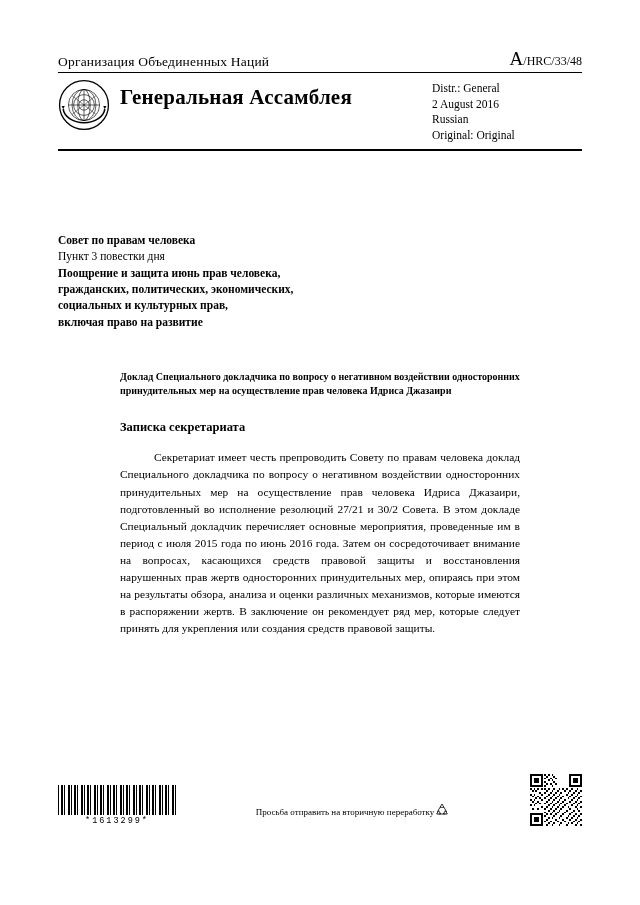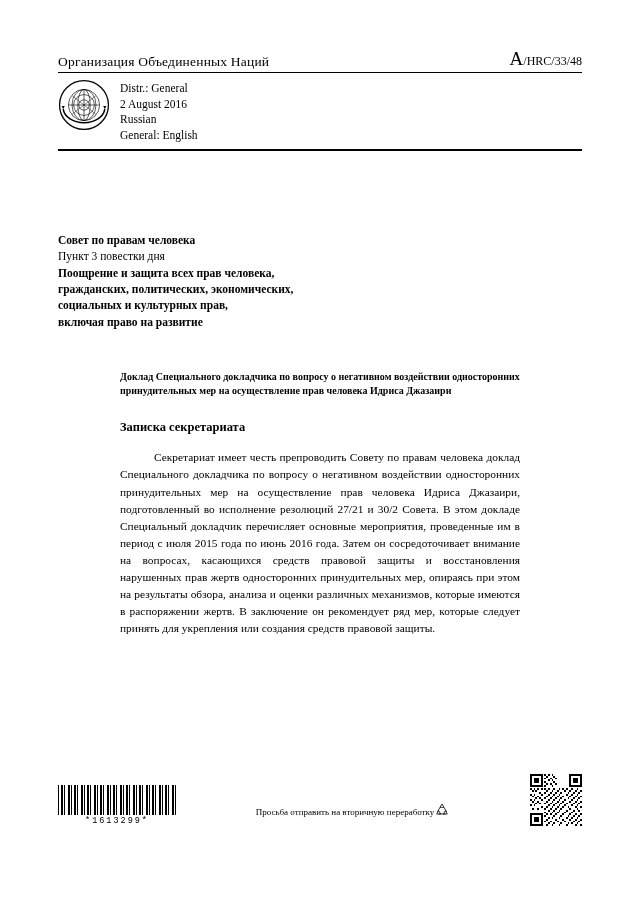--- a/index.html
+++ b/index.html
@@ -194,35 +194,36 @@
           <line x1="20" y1="50" x2="80" y2="50" stroke="#000" stroke-width="1.2"></line>
           <line x1="50" y1="20" x2="50" y2="80" stroke="#000" stroke-width="1.2"></line>
           <line x1="27" y1="32" x2="73" y2="68" stroke="#000" stroke-width="0.9"></line>
           <line x1="27" y1="68" x2="73" y2="32" stroke="#000" stroke-width="0.9"></line>
           <path d="M50 84 C 28 84, 12 72, 10 58" fill="none" stroke="#000" stroke-width="3"></path>
           <path d="M50 84 C 72 84, 88 72, 90 58" fill="none" stroke="#000" stroke-width="3"></path>
           <path d="M10 58 l -3 -6 l 6 0 z" fill="#000"></path>
           <path d="M90 58 l -3 -6 l 6 0 z" fill="#000"></path>
         </svg>
       </div>
+      <div class="ga-title">Генеральная Ассамблея</div>
       <div class="distr-block">
         <div>Distr.: General</div>
         <div>2 August 2016</div>
         <div>Russian</div>
-        <div>General: English</div>
+        <div>Original: Original</div>
       </div>
     </div>
   </div>
 
   <div class="body-area">
 
     <div class="council-block">
       <div class="b">Совет по правам человека</div>
       <div>Пункт 3 повестки дня</div>
-      <div class="b">Поощрение и защита всех прав человека,</div>
+      <div class="b">Поощрение и защита июнь прав человека,</div>
       <div class="b">гражданских, политических, экономических,</div>
       <div class="b">социальных и культурных прав,</div>
       <div class="b">включая право на развитие</div>
     </div>
 
     <div class="doc-title">Доклад Специального докладчика по вопросу о негативном воздействии односторонних принудительных мер на осуществление прав человека Идриса Джазаири</div>
 
     <div class="note-title">Записка секретариата</div>
 
     <div class="para">Секретариат имеет честь препроводить Совету по правам человека доклад Специального докладчика по вопросу о негативном воздействии односторонних принудительных мер на осуществление прав человека Идриса Джазаири, подготовленный во исполнение резолюций 27/21 и 30/2 Совета. В этом докладе Специальный докладчик перечисляет основные мероприятия, проведенные им в период с июля 2015 года по июнь 2016 года. Затем он сосредоточивает внимание на вопросах, касающихся средств правовой защиты и восстановления нарушенных прав жертв односторонних принудительных мер, опираясь при этом на результаты обзора, анализа и оценки различных механизмов, которые имеются в распоряжении жертв. В заключение он рекомендует ряд мер, которые следует принять для укрепления или создания средств правовой защиты.</div>

